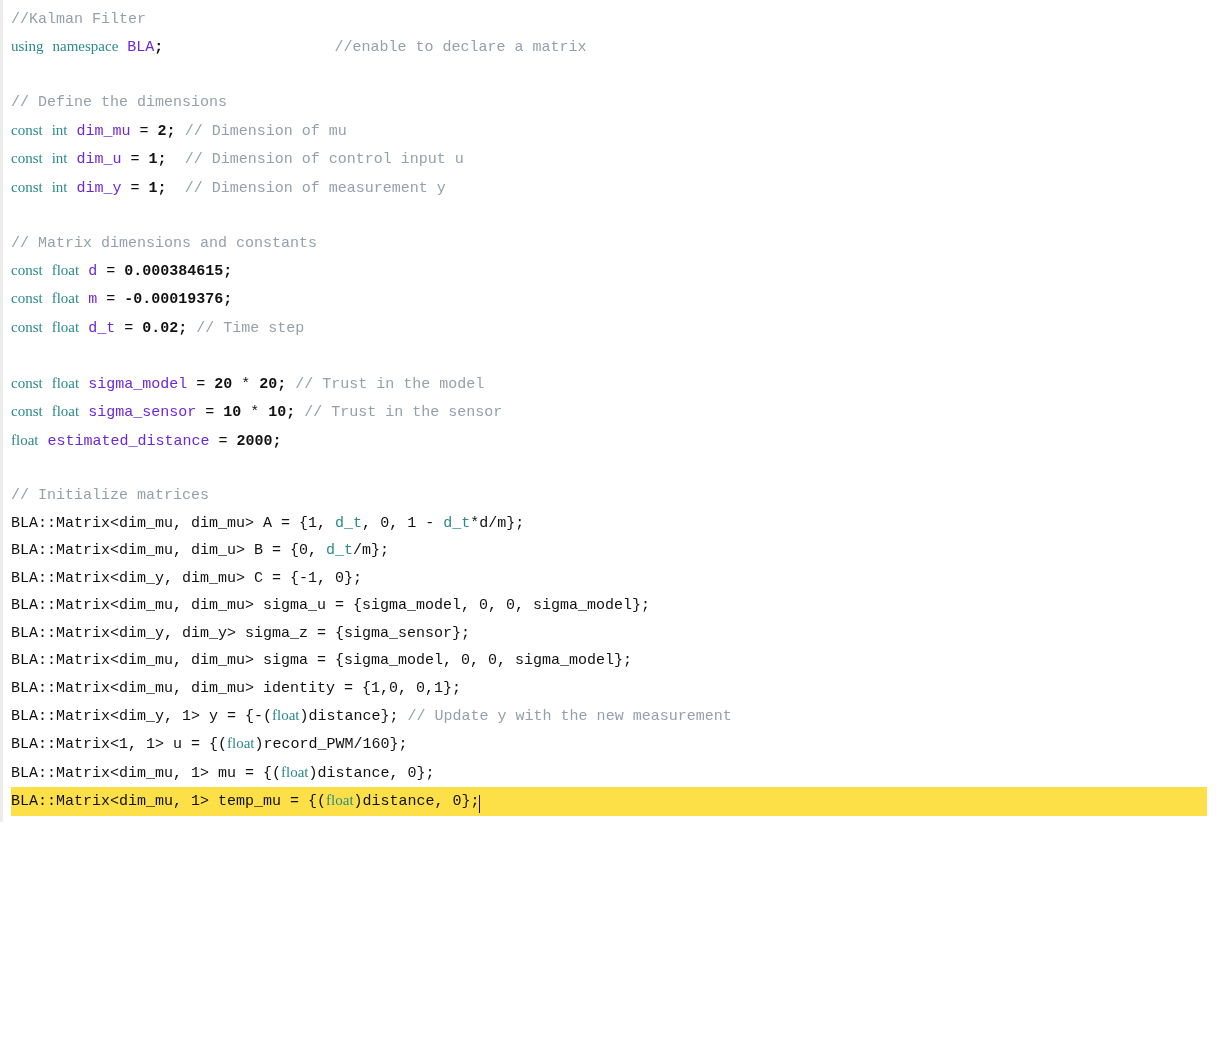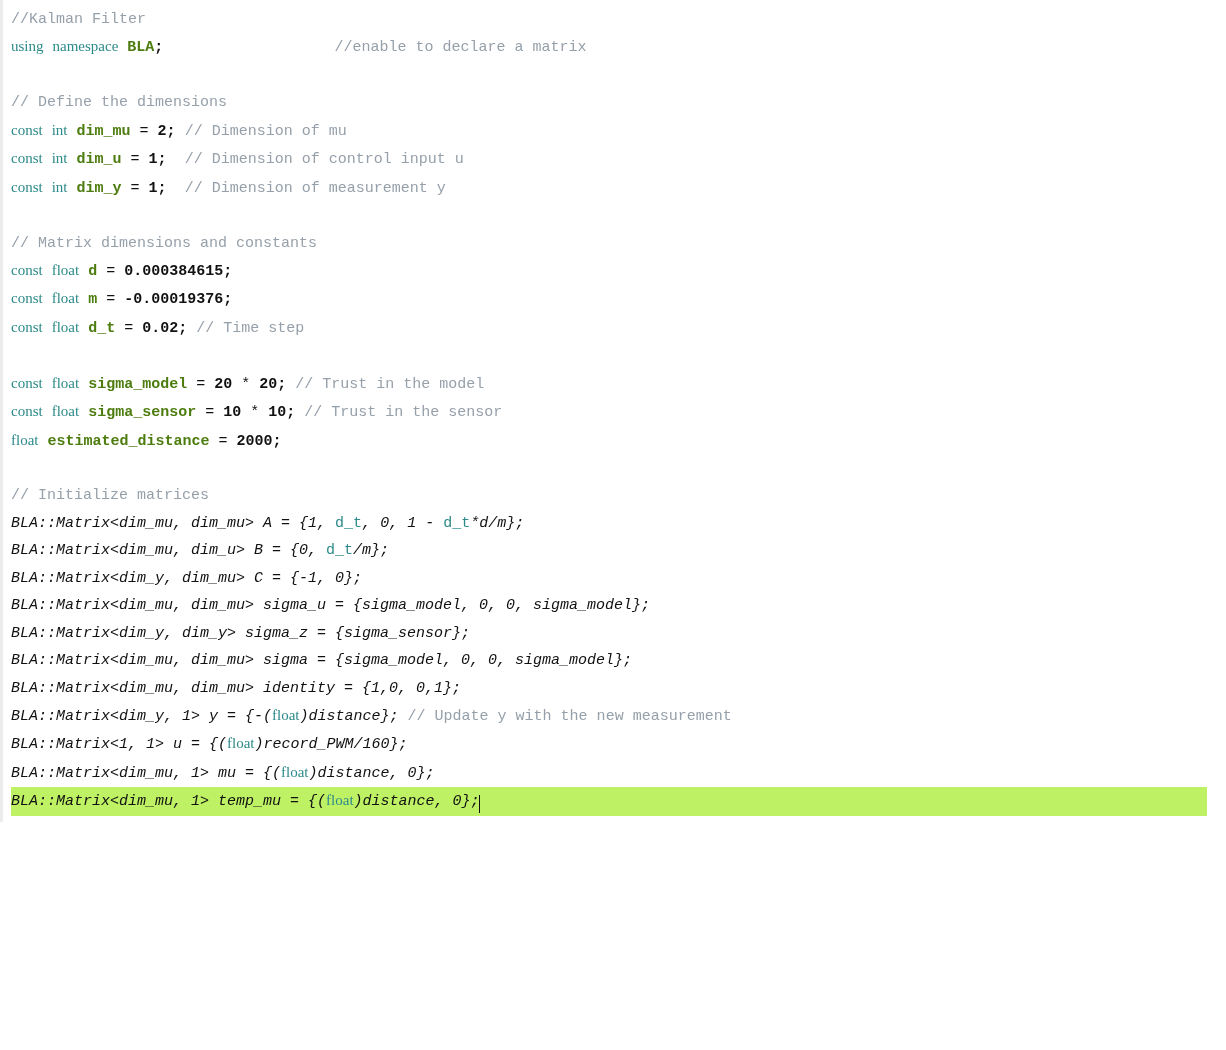--- a/index.html
+++ b/index.html
@@ -14,29 +14,29 @@
     white-space: pre;
     padding: 6px 8px 6px 8px;
     color: #111111;
     border-left: 3px solid #ececec;
     width: 1215px;
     box-sizing: border-box;
   }
   .tok { display: inline; }
   .c-comment { color: #96a0aa; }
   .c-key     { color: #2d8a8a; font-family: Liberation Serif, serif; } 
-  .c-ident   { color: #4d7c0f; font-weight: 700; }
+  .c-ident   { color: #6d28d9; font-weight: 400; }
   .c-punct   { color: #111111; font-weight: 600; }
   .c-op      { color: #111111; }
   .c-num     { color: #111111; font-weight: 600; }
   .c-varref  { color: #2d8a8a; } 
-  .c-plain   { color: #111111; font-style: italic; }
+  .c-plain   { color: #111111; }
 
   .line { display: block; }
-  .line.hl { background: #bef264; }
+  .line.hl { background: #fde047; }
 
   .cursor {
     display: inline-block;
     width: 1.5px;
     height: 1.25em;
     background: #111;
     vertical-align: text-bottom;
     margin-left: -1px;
     position: relative;
     top: 3px;

